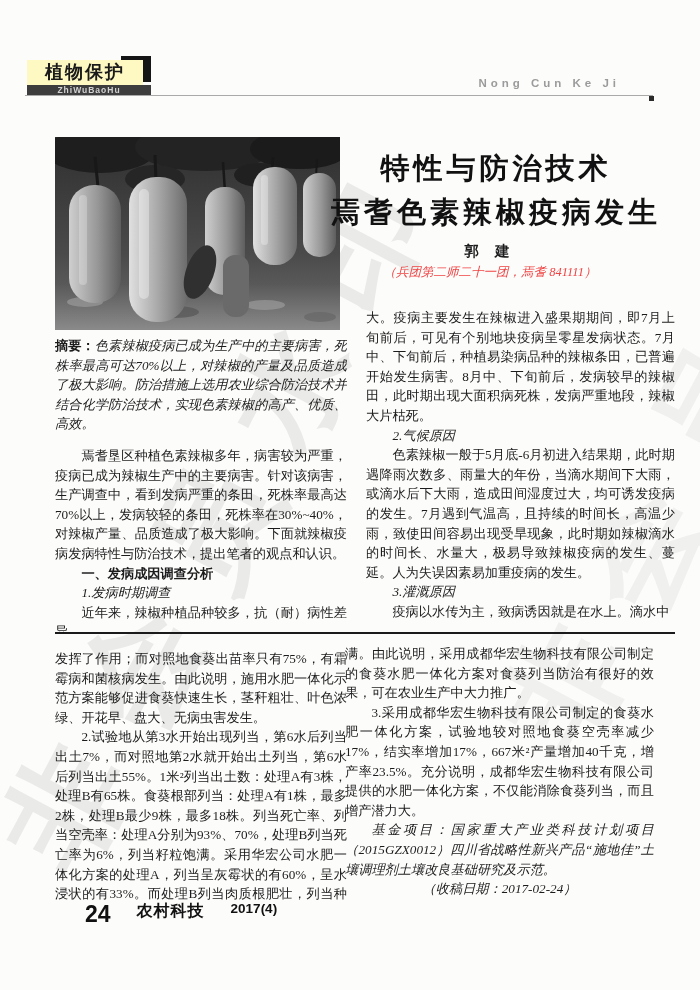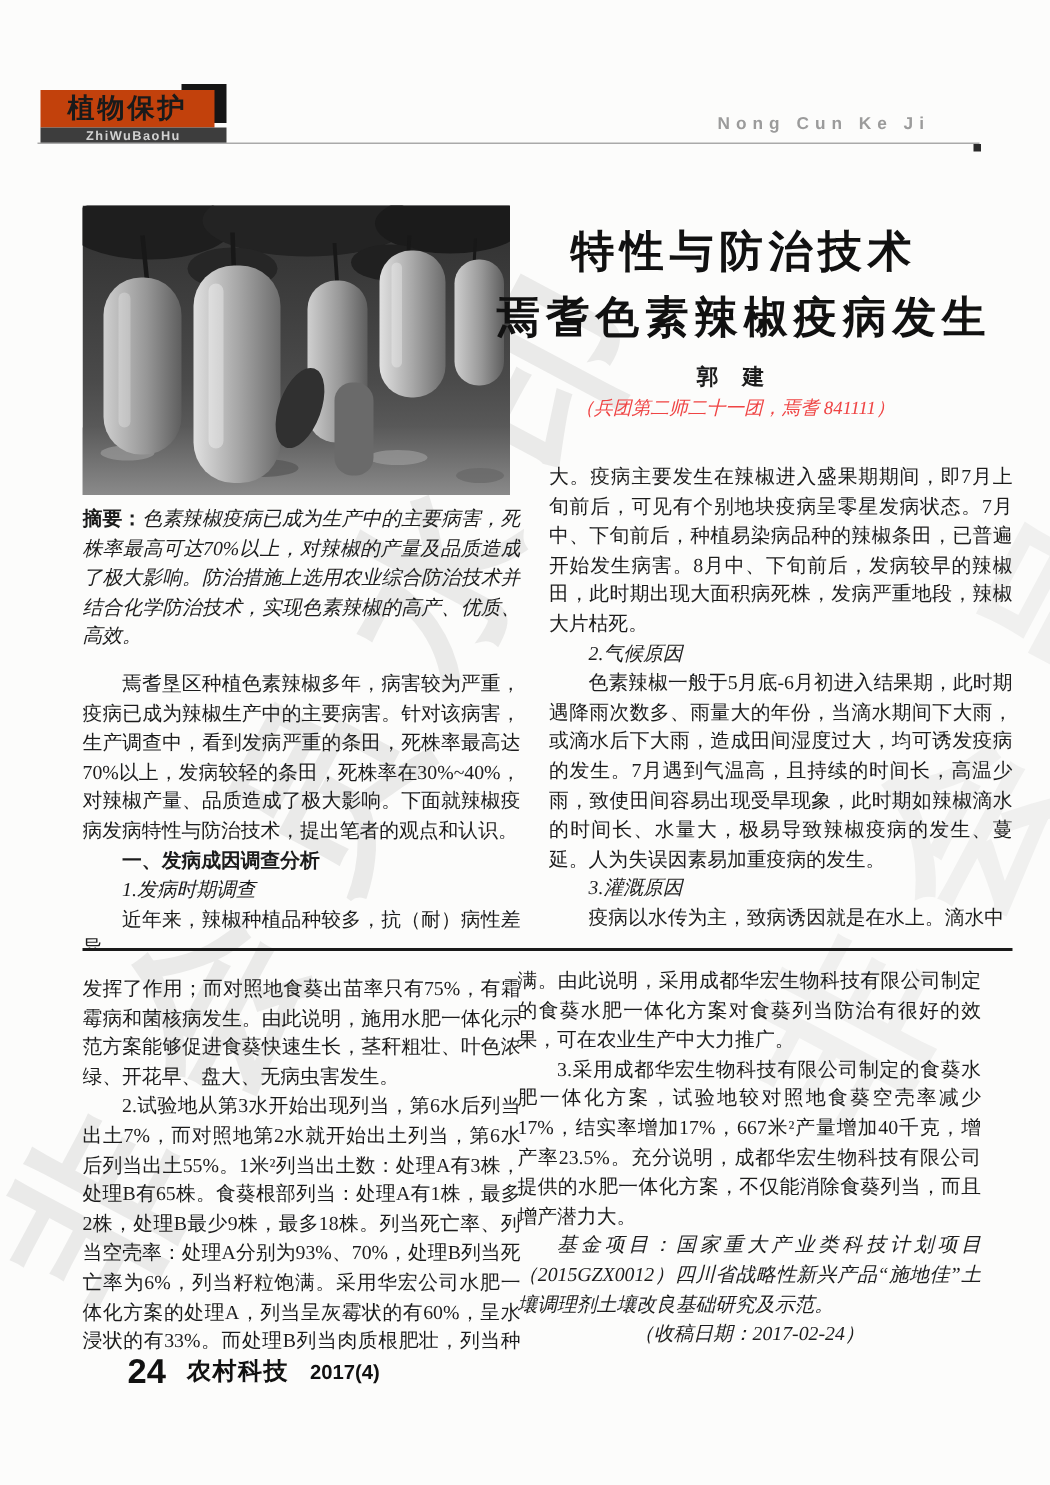--- a/index.html
+++ b/index.html
@@ -18,21 +18,21 @@
     font-size:120px;font-weight:bold;letter-spacing:38px;
     color:rgba(80,80,80,0.10);white-space:nowrap;
     font-family:"Liberation Sans",sans-serif;
   }
   .wm1{left:-170px;top:430px;transform:rotate(-62deg);}
   .wm2{left:330px;top:310px;transform:rotate(-62deg);color:rgba(80,80,80,0.07);}
   
   .tab-wrap{position:absolute;left:27px;top:56px;width:124px;z-index:3;}
   .tab-corner{position:absolute;right:0;top:0;width:30px;height:26px;background:#151515;}
   .tab-main{
-    position:relative;margin-top:4px;margin-right:8px;background:#c2410c;
+    position:relative;margin-top:4px;margin-right:8px;background:#fef9c3;
     height:25px;line-height:25px;text-align:center;
     font-family:"Liberation Sans",sans-serif;font-weight:bold;
     font-size:18px;color:#1a1a1a;letter-spacing:2px;
   }
   .tab-strip{
     position:relative;background:#3d3d3d;height:11px;line-height:11px;
     text-align:center;font-family:"Liberation Sans",sans-serif;
     font-size:8.5px;font-weight:bold;color:#d2d2d2;letter-spacing:1px;
   }
   .journal-pinyin{
@@ -69,21 +69,21 @@
   .abstract-box{left:55px;top:336px;width:292px;height:100px;}
   .left-body{left:55px;top:446px;width:292px;height:186px;}
   .right-body{left:366px;top:308px;width:309px;height:324px;}
   .divider{position:absolute;left:55px;top:632px;width:620px;height:2px;background:#1a1a1a;z-index:2;}
   .bottom-left{left:55px;top:629px;width:292px;height:258px;margin-top:20px;}
   .bottom-right{left:345px;top:644px;width:309px;height:258px;}
   .received{text-align:center;}
   
   .footer{
     position:absolute;left:85px;top:901px;z-index:3;
-    display:flex;align-items:center;gap:14px;
+    display:flex;align-items:flex-start;gap:26px;
     font-family:"Liberation Sans",sans-serif;font-weight:bold;color:#111;
   }
   .page-num{font-size:23px;}
   .footer-journal{font-size:16px;letter-spacing:1px;}
   .footer-issue{font-size:13.5px;}
 </style>
 </head>
 <body>
 
 <div class="page">

